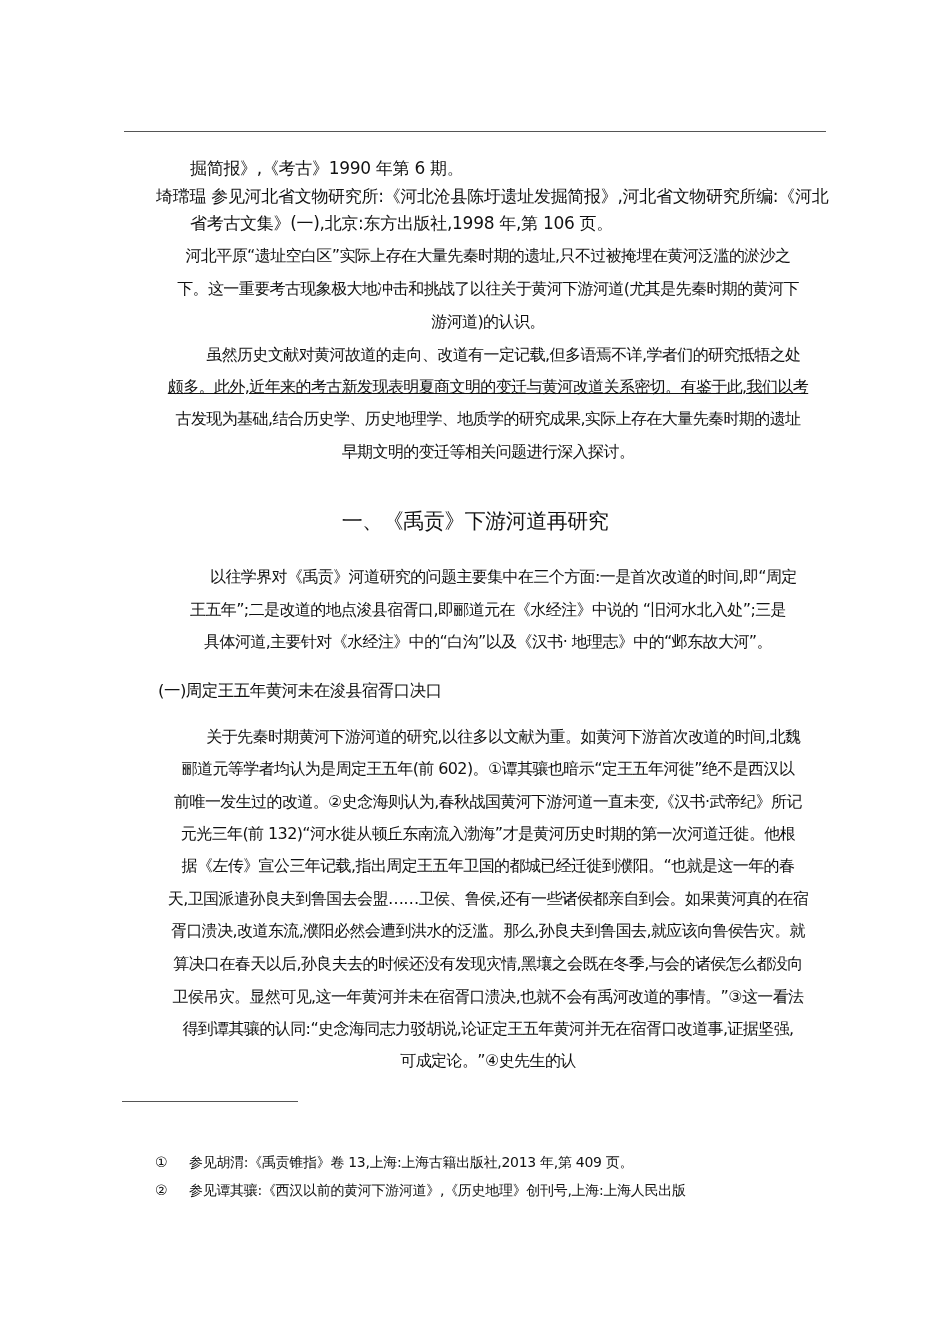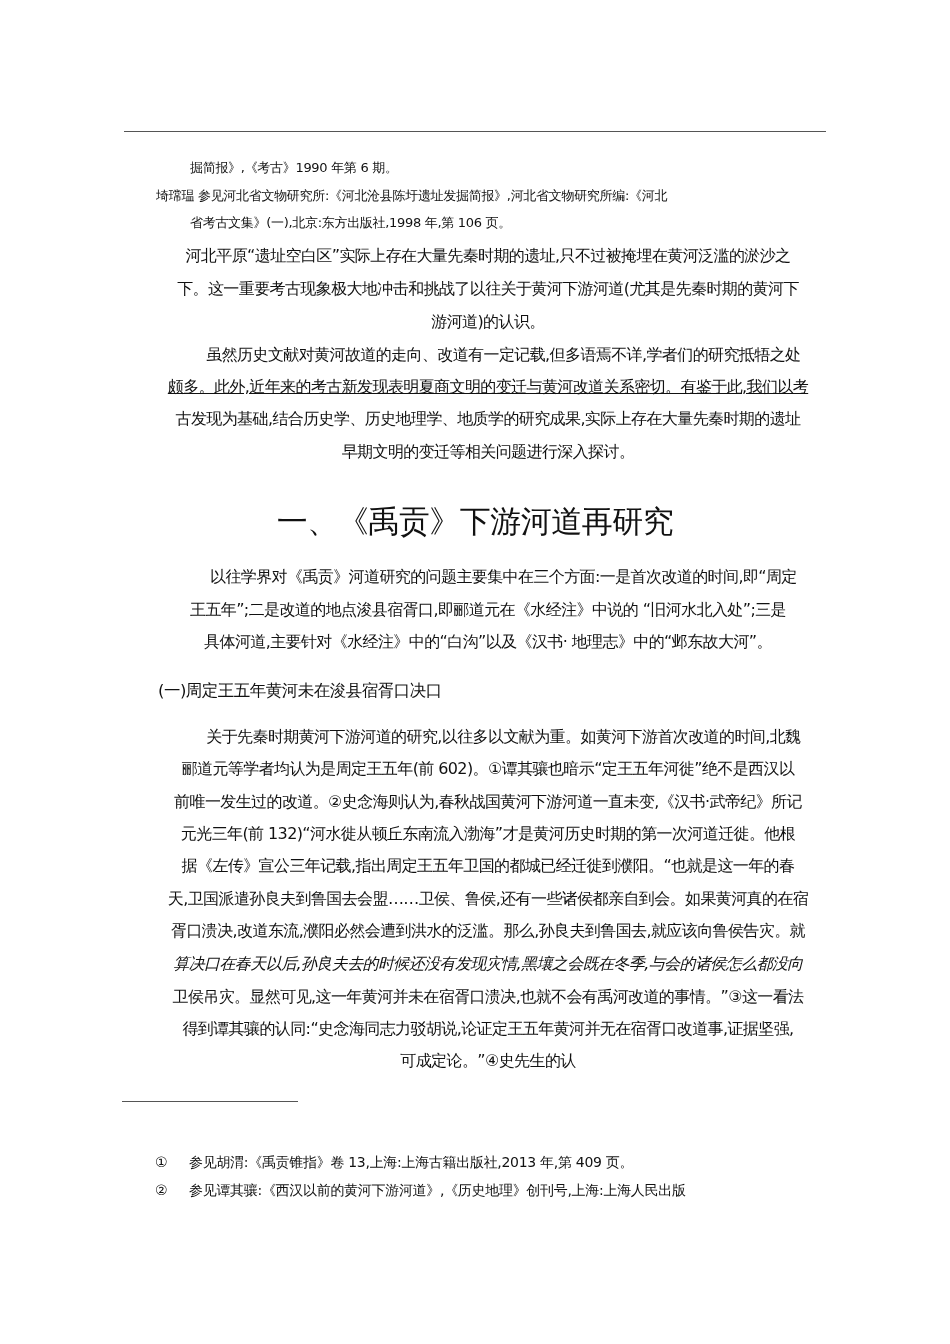--- a/index.html
+++ b/index.html
@@ -1,22 +1,22 @@
 <!DOCTYPE html>
 <html><head>
 <meta charset="utf-8">
 <style>
   html, body { margin: 0; padding: 0; background: #ffffff; }
   body { width: 950px; height: 1344px; position: relative; overflow: hidden;
          font-family: "DejaVu Sans", "Liberation Sans", sans-serif; color: #111111; }
   .rule-top { position: absolute; left: 124px; top: 131px; width: 702px; height: 1px; background: #555555; }
-  .fn-top { position: absolute; font-size: 13px; line-height: 20px; white-space: nowrap; letter-spacing: -0.3px; }
+  .fn-top { position: absolute; font-size: 17px; line-height: 20px; white-space: nowrap; letter-spacing: -0.3px; }
   .body-line { position: absolute; left: 132px; width: 712px; font-size: 16px; line-height: 24px;
                white-space: nowrap; letter-spacing: -0.6px; text-align: center; }
-  .heading { position: absolute; left: 0; width: 950px; top: 506px; text-align: center; font-size: 31px;
+  .heading { position: absolute; left: 0; width: 950px; top: 506px; text-align: center; font-size: 21px;
              line-height: 30px; letter-spacing: -0.5px; }
   .sub { position: absolute; left: 158px; top: 680px; font-size: 16.5px; line-height: 22px; letter-spacing: -0.5px; }
   .rule-fn { position: absolute; left: 122px; top: 1101px; width: 176px; height: 1px; background: #555555; }
   .fn { position: absolute; left: 155px; font-size: 14px; line-height: 20px; white-space: nowrap; letter-spacing: -0.3px; }
   .fn .num { display: inline-block; width: 34px; }
 </style>
 </head>
 <body>
 
 <div>
@@ -42,21 +42,21 @@
 
   <div class="sub">(一)周定王五年黄河未在浚县宿胥口决口</div>
 
   <div class="body-line" style="top:725px;">　　关于先秦时期黄河下游河道的研究,以往多以文献为重。如黄河下游首次改道的时间,北魏</div>
   <div class="body-line" style="top:757px;">郦道元等学者均认为是周定王五年(前 602)。①谭其骧也暗示“定王五年河徙”绝不是西汉以</div>
   <div class="body-line" style="top:790px;">前唯一发生过的改道。②史念海则认为,春秋战国黄河下游河道一直未变,《汉书·武帝纪》所记</div>
   <div class="body-line" style="top:822px;">元光三年(前 132)“河水徙从顿丘东南流入渤海”才是黄河历史时期的第一次河道迁徙。他根</div>
   <div class="body-line" style="top:854px;">据《左传》宣公三年记载,指出周定王五年卫国的都城已经迁徙到濮阳。“也就是这一年的春</div>
   <div class="body-line" style="top:887px;">天,卫国派遣孙良夫到鲁国去会盟……卫侯、鲁侯,还有一些诸侯都亲自到会。如果黄河真的在宿</div>
   <div class="body-line" style="top:919px;">胥口溃决,改道东流,濮阳必然会遭到洪水的泛滥。那么,孙良夫到鲁国去,就应该向鲁侯告灾。就</div>
-  <div class="body-line" style="top:952px;font-style:italic;">算决口在春天以后,孙良夫去的时候还没有发现灾情,黑壤之会既在冬季,与会的诸侯怎么都没向</div>
+  <div class="body-line" style="top:952px;">算决口在春天以后,孙良夫去的时候还没有发现灾情,黑壤之会既在冬季,与会的诸侯怎么都没向</div>
   <div class="body-line" style="top:985px;">卫侯吊灾。显然可见,这一年黄河并未在宿胥口溃决,也就不会有禹河改道的事情。”③这一看法</div>
   <div class="body-line" style="top:1017px;">得到谭其骧的认同:“史念海同志力驳胡说,论证定王五年黄河并无在宿胥口改道事,证据坚强,</div>
   <div class="body-line" style="top:1049px;">可成定论。”④史先生的认</div>
 
   <div class="rule-fn"></div>
 
   <div class="fn" style="top:1152px;">
     <span class="num">①</span><span>参见胡渭:《禹贡锥指》卷 13,上海:上海古籍出版社,2013 年,第 409 页。</span>
   </div>
   <div class="fn" style="top:1180px;">

